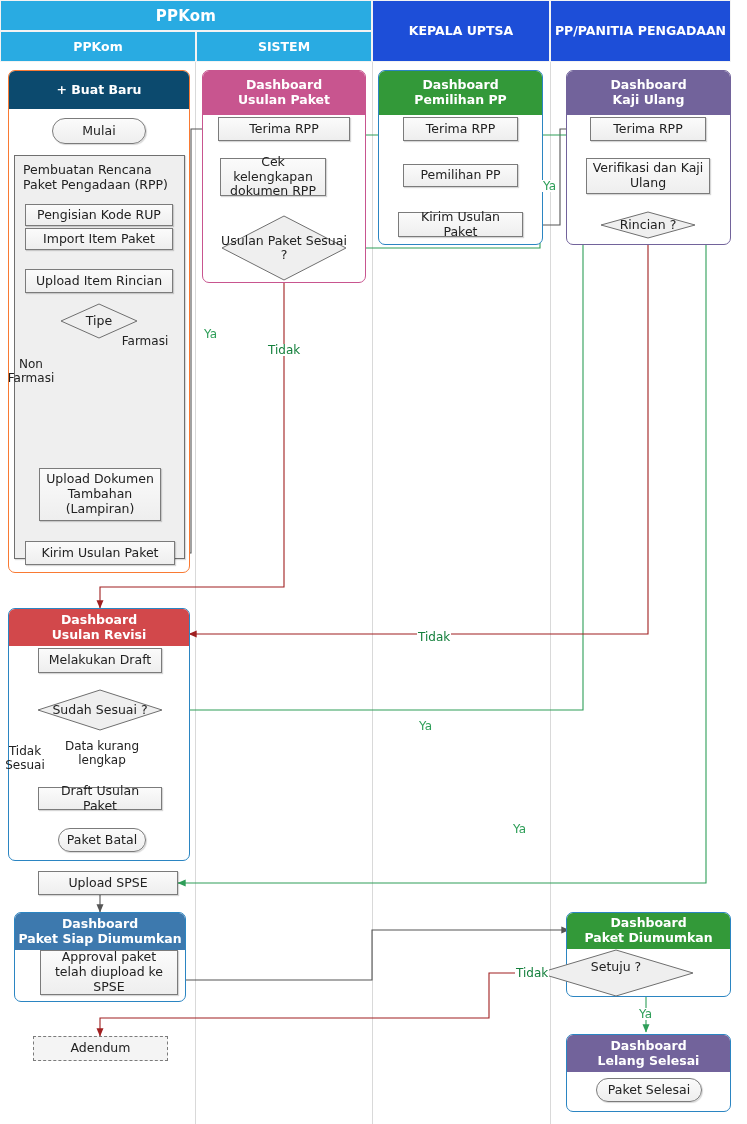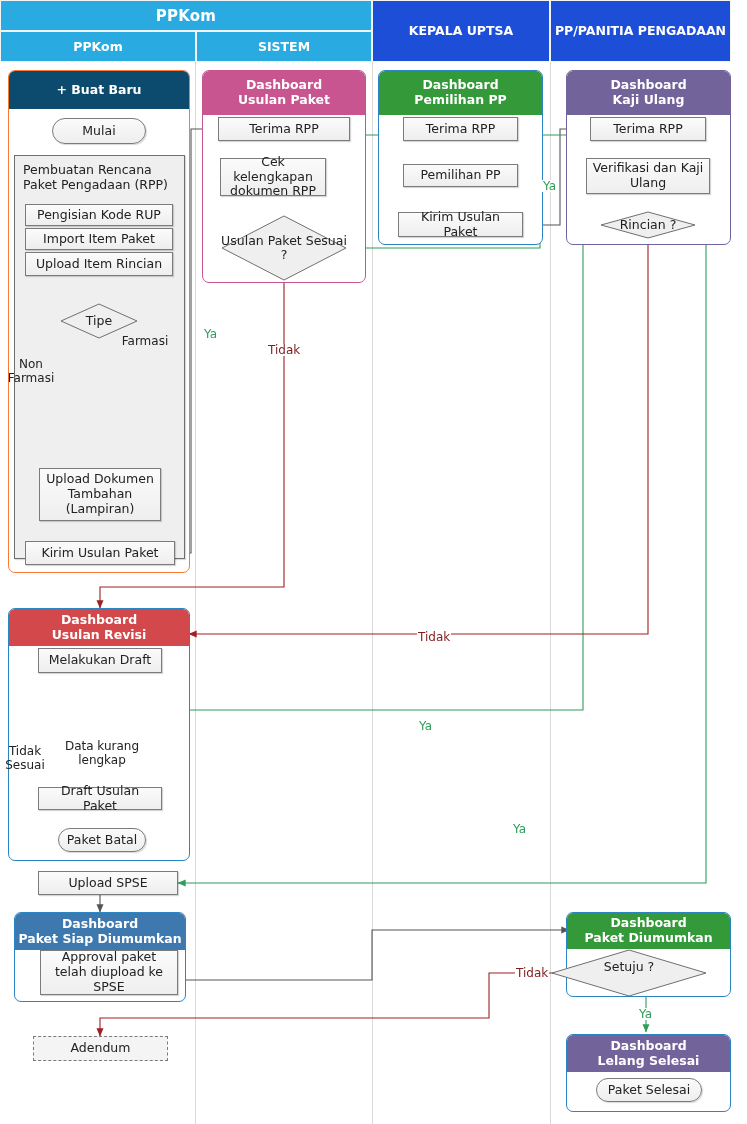--- a/index.html
+++ b/index.html
@@ -60,21 +60,21 @@
               display:block;text-align:left;padding:6px 8px;}
 
   .diamond{position:absolute;display:flex;align-items:center;justify-content:center;}
   .diamond .dlabel{position:relative;z-index:2;font-size:12.5px;color:#222;
     text-align:center;line-height:1.15;}
   .diamond svg{position:absolute;left:0;top:0;}
 
   .freetext{position:absolute;font-size:12px;color:#222;line-height:1.15;text-align:center;}
   .edgelab{position:absolute;font-size:12px;line-height:1;background:#fff;padding:0 1px;}
   .edgelab.ya{color:#2e9e58;}
-  .edgelab.tidak{color:#7f1d1d;text-align:right;}
+  .edgelab.tidak{color:#15803d;text-align:right;}
 </style>
 </head>
 <body>
 
 <div id="canvas">
 
   <div class="lane-top" style="left:0px;top:0px;width:372px;height:31px;">
     <span>PPKom</span>
   </div>
   <div class="lane-sub" style="left:0px;top:31px;width:196px;height:31px;">
@@ -179,21 +179,21 @@
   <div class="node plain" style="left:14px;top:155px;width:171px;height:404px;background:#efefef;border:1px solid #6f6f6f;box-shadow:1px 1px 1px rgba(0,0,0,.14);">
     <div style="font-size:12.5px;line-height:1.2;color:#222;">Pembuatan Rencana Paket Pengadaan (RPP)</div>
   </div>
 
   <div class="node" style="left:25px;top:204px;width:148px;height:22px;">
     <span>Pengisian Kode RUP</span>
   </div>
   <div class="node" style="left:25px;top:228px;width:148px;height:22px;">
     <span>Import Item Paket</span>
   </div>
-  <div class="node" style="left:25px;top:252px;width:148px;height:24px;">
+  <div class="node" style="left:25px;top:269px;width:148px;height:24px;">
     <span>Upload Item Rincian</span>
   </div>
 
   <div class="diamond" style="left:60px;top:303px;width:78px;height:36px;">
     <svg width="78" height="36" viewBox="0 0 78 36">
       <polygon points="39,1 77,18 39,35 1,18" fill="#efefef" stroke="#6f6f6f" stroke-width="1"></polygon>
     </svg>
     <span class="dlabel">Tipe</span>
   </div>
   <div class="freetext" style="left:115px;top:335px;width:60px;">
@@ -266,20 +266,26 @@
 
   <div class="panel" style="left:8px;top:608px;width:182px;height:253px;border:1px solid #2b85c2;background:#fff;">
     <div class="panel-head" style="height:37px;background:#d2484b;flex-direction:column;">
       <span>Dashboard</span>
       <span>Usulan Revisi</span>
     </div>
   </div>
   <div class="node" style="left:38px;top:648px;width:124px;height:25px;">
     <span>Melakukan Draft</span>
   </div>
+  <div class="diamond" style="left:37px;top:689px;width:126px;height:42px;">
+    <svg width="126" height="42" viewBox="0 0 126 42">
+      <polygon points="63,1 125,21 63,41 1,21" fill="#efefef" stroke="#6f6f6f" stroke-width="1"></polygon>
+    </svg>
+    <span class="dlabel">Sudah Sesuai ?</span>
+  </div>
   <div class="freetext" style="left:58px;top:740px;width:88px;">
     <span>Data kurang lengkap</span>
   </div>
   <div class="freetext" style="left:2px;top:745px;width:46px;">
     <span>Tidak Sesuai</span>
   </div>
   <div class="node" style="left:38px;top:787px;width:124px;height:23px;">
     <span>Draft Usulan Paket</span>
   </div>
   <div class="node term" style="left:58px;top:828px;width:88px;height:24px;">
@@ -303,21 +309,21 @@
   <div class="node dashed" style="left:33px;top:1036px;width:135px;height:25px;">
     <span>Adendum</span>
   </div>
 
   <div class="panel" style="left:566px;top:912px;width:165px;height:85px;border:1px solid #2b85c2;background:#fff;">
     <div class="panel-head" style="height:36px;background:#339939;flex-direction:column;">
       <span>Dashboard</span>
       <span>Paket Diumumkan</span>
     </div>
   </div>
-  <div class="diamond" style="left:551px;top:949px;width:156px;height:36px;">
+  <div class="diamond" style="left:538px;top:949px;width:156px;height:36px;">
     <svg width="156" height="48" viewBox="0 0 156 48">
       <polygon points="78,1 155,24 78,47 1,24" fill="#efefef" stroke="#6f6f6f" stroke-width="1"></polygon>
     </svg>
     <span class="dlabel">Setuju ?</span>
   </div>
 
   <div class="panel" style="left:566px;top:1034px;width:165px;height:78px;border:1px solid #2b85c2;background:#fff;">
     <div class="panel-head" style="height:37px;background:#72639b;flex-direction:column;">
       <span>Dashboard</span>
       <span>Lelang Selesai</span>

